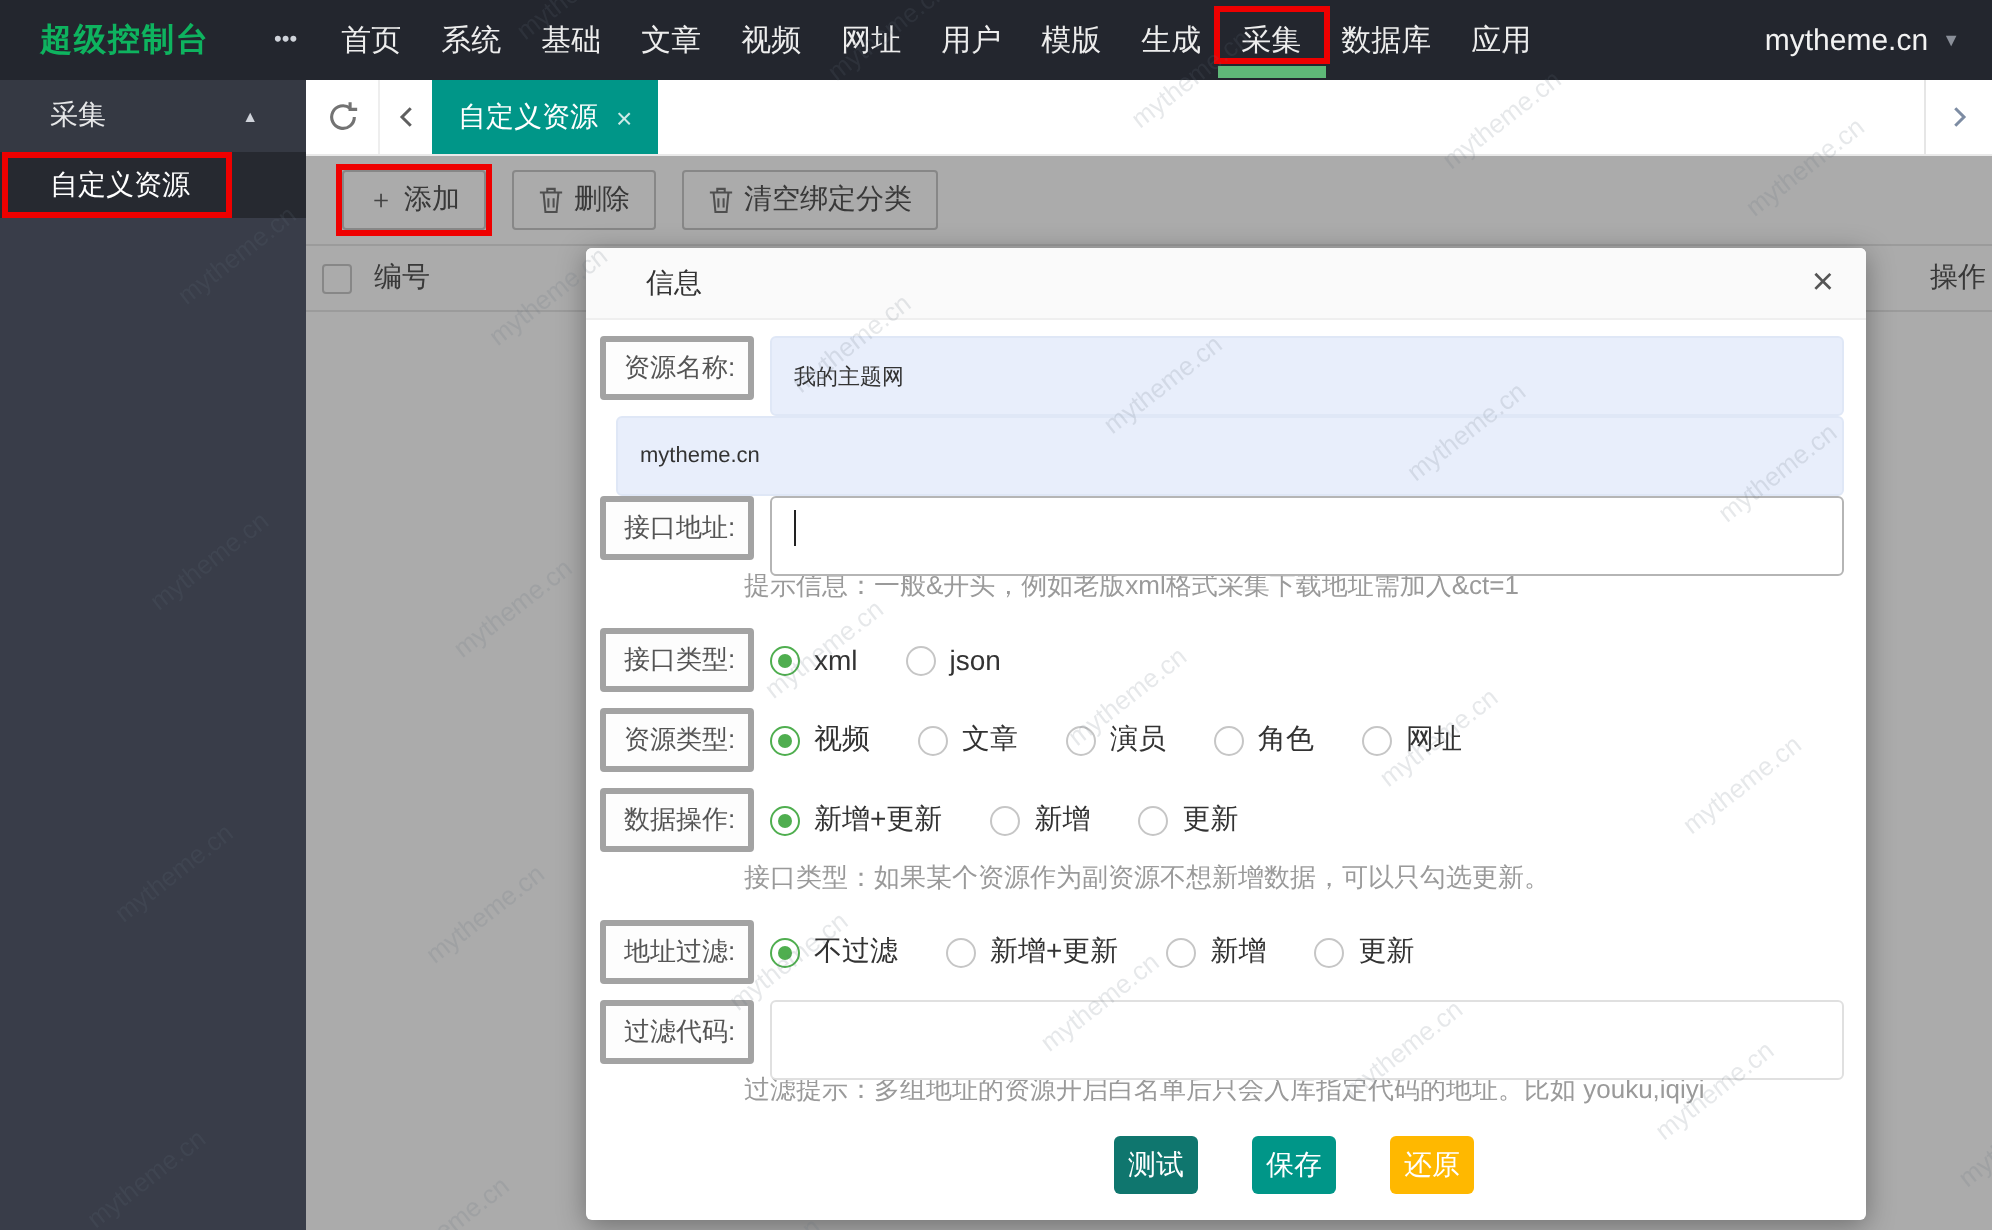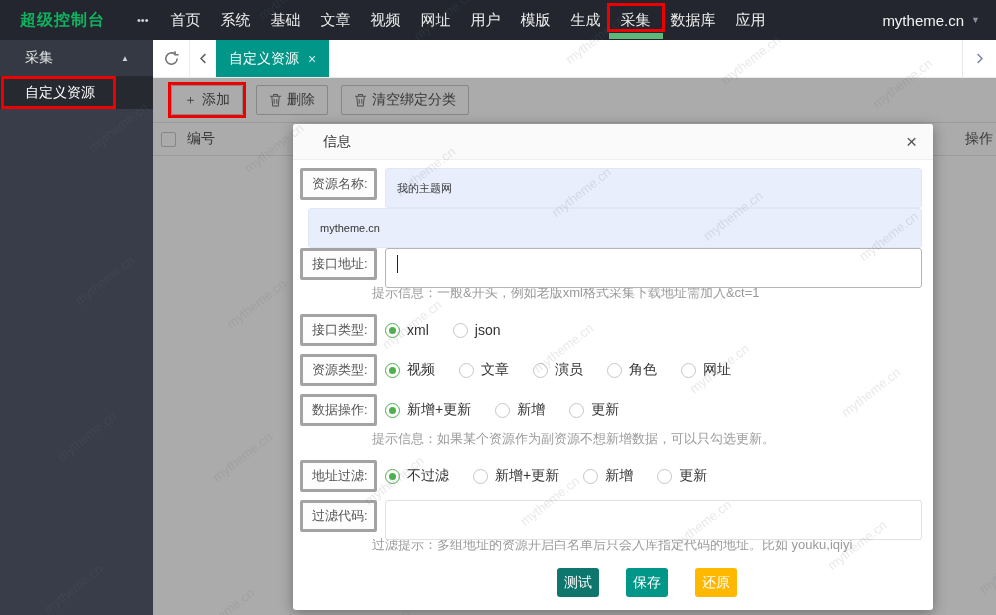--- a/index.html
+++ b/index.html
@@ -252,21 +252,21 @@
         <span class="radio-opt">
           <span class="radio"></span>
           <span class="radio-label">新增</span>
         </span>
         <span class="radio-opt">
           <span class="radio"></span>
           <span class="radio-label">更新</span>
         </span>
       </span>
     </div>
-    <div class="m-hint">提示信息：如果某个资源作为副资源不想新增数据，可以只勾选更新。</div>
+    <div class="m-hint">接口类型：如果某个资源作为副资源不想新增数据，可以只勾选更新。</div>
 
     <div class="m-row">
       <span class="m-label">地址过滤:</span>
       <span class="m-options">
         <span class="radio-opt">
           <span class="radio checked"></span>
           <span class="radio-label">不过滤</span>
         </span>
         <span class="radio-opt">
           <span class="radio"></span>

